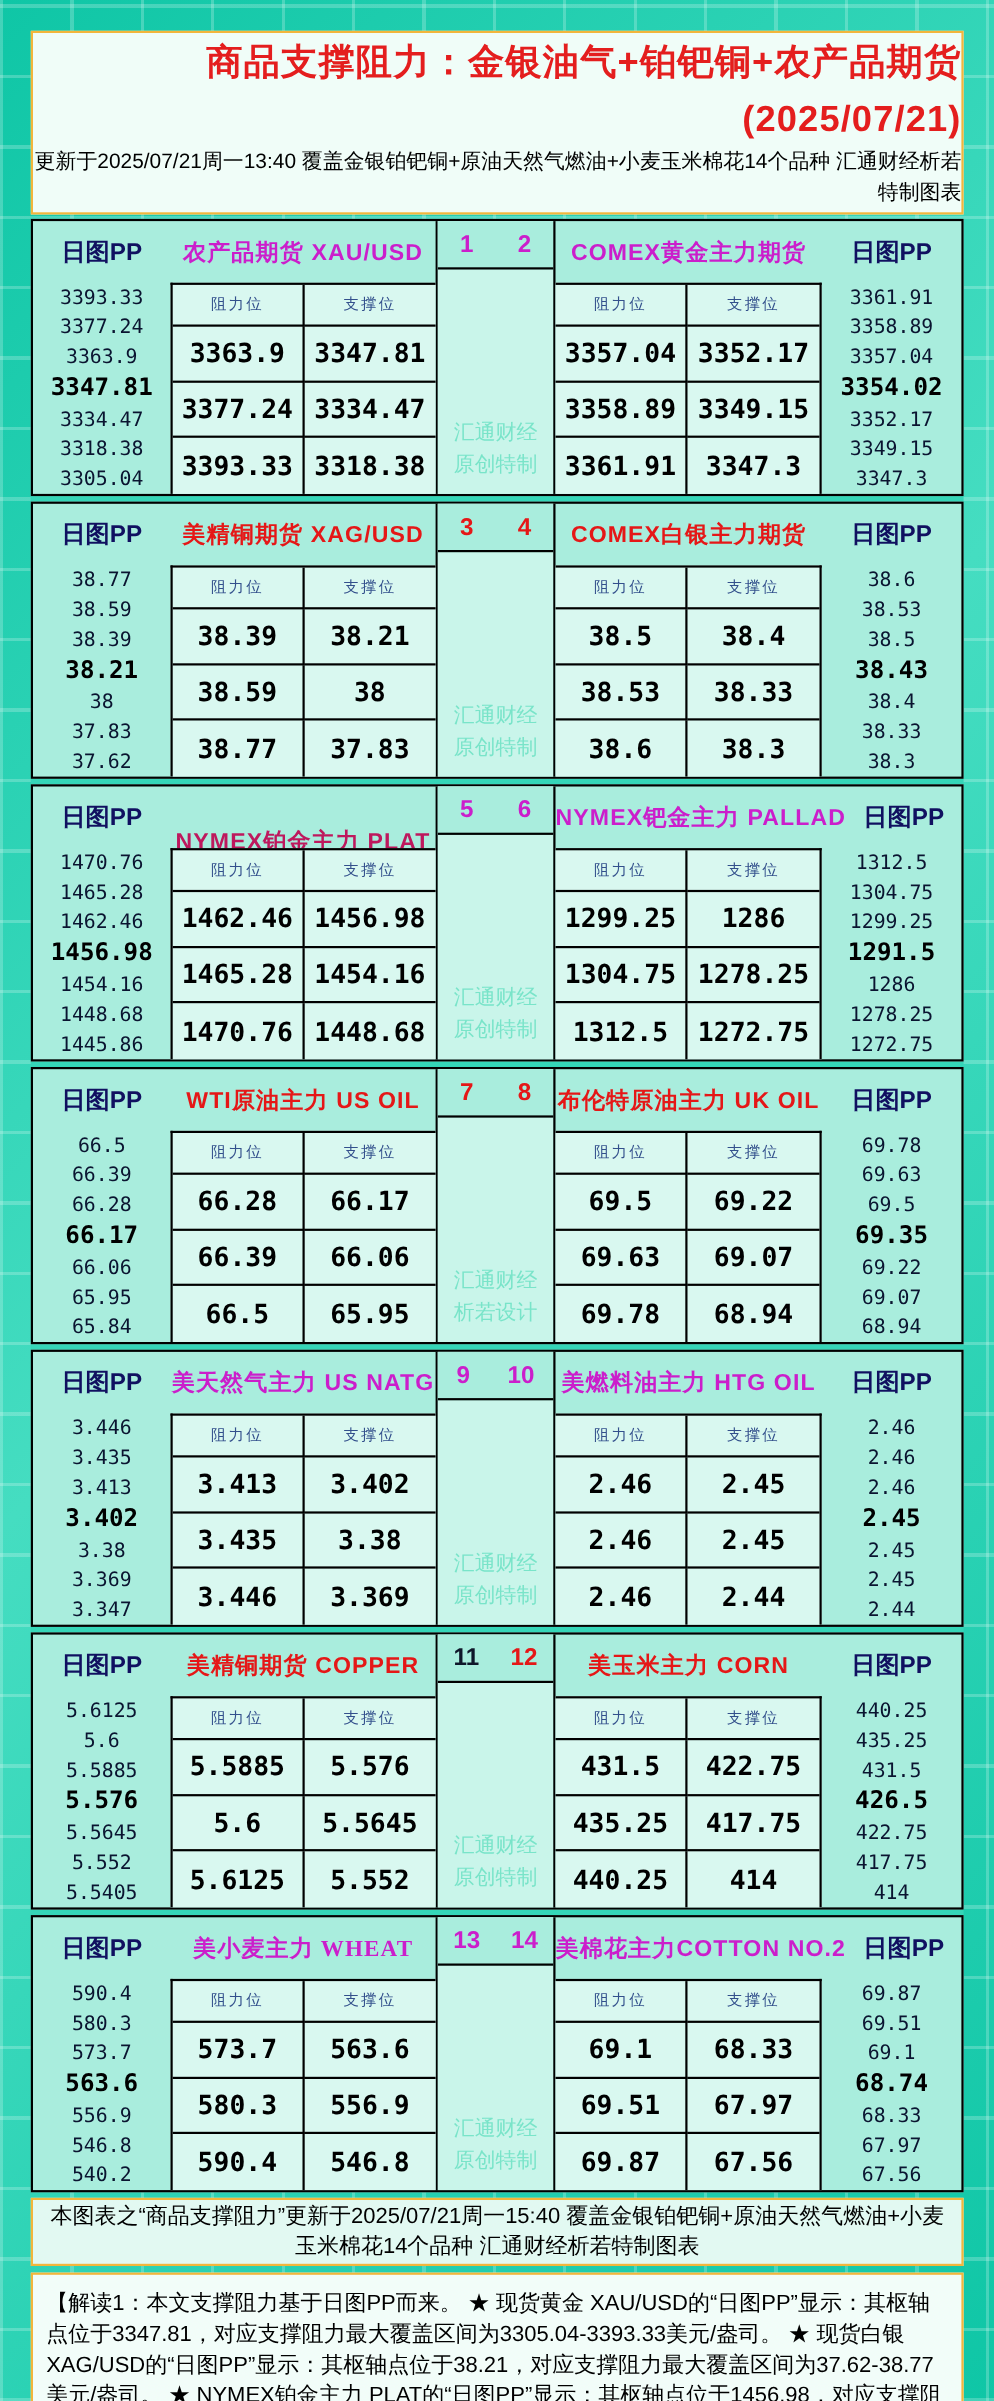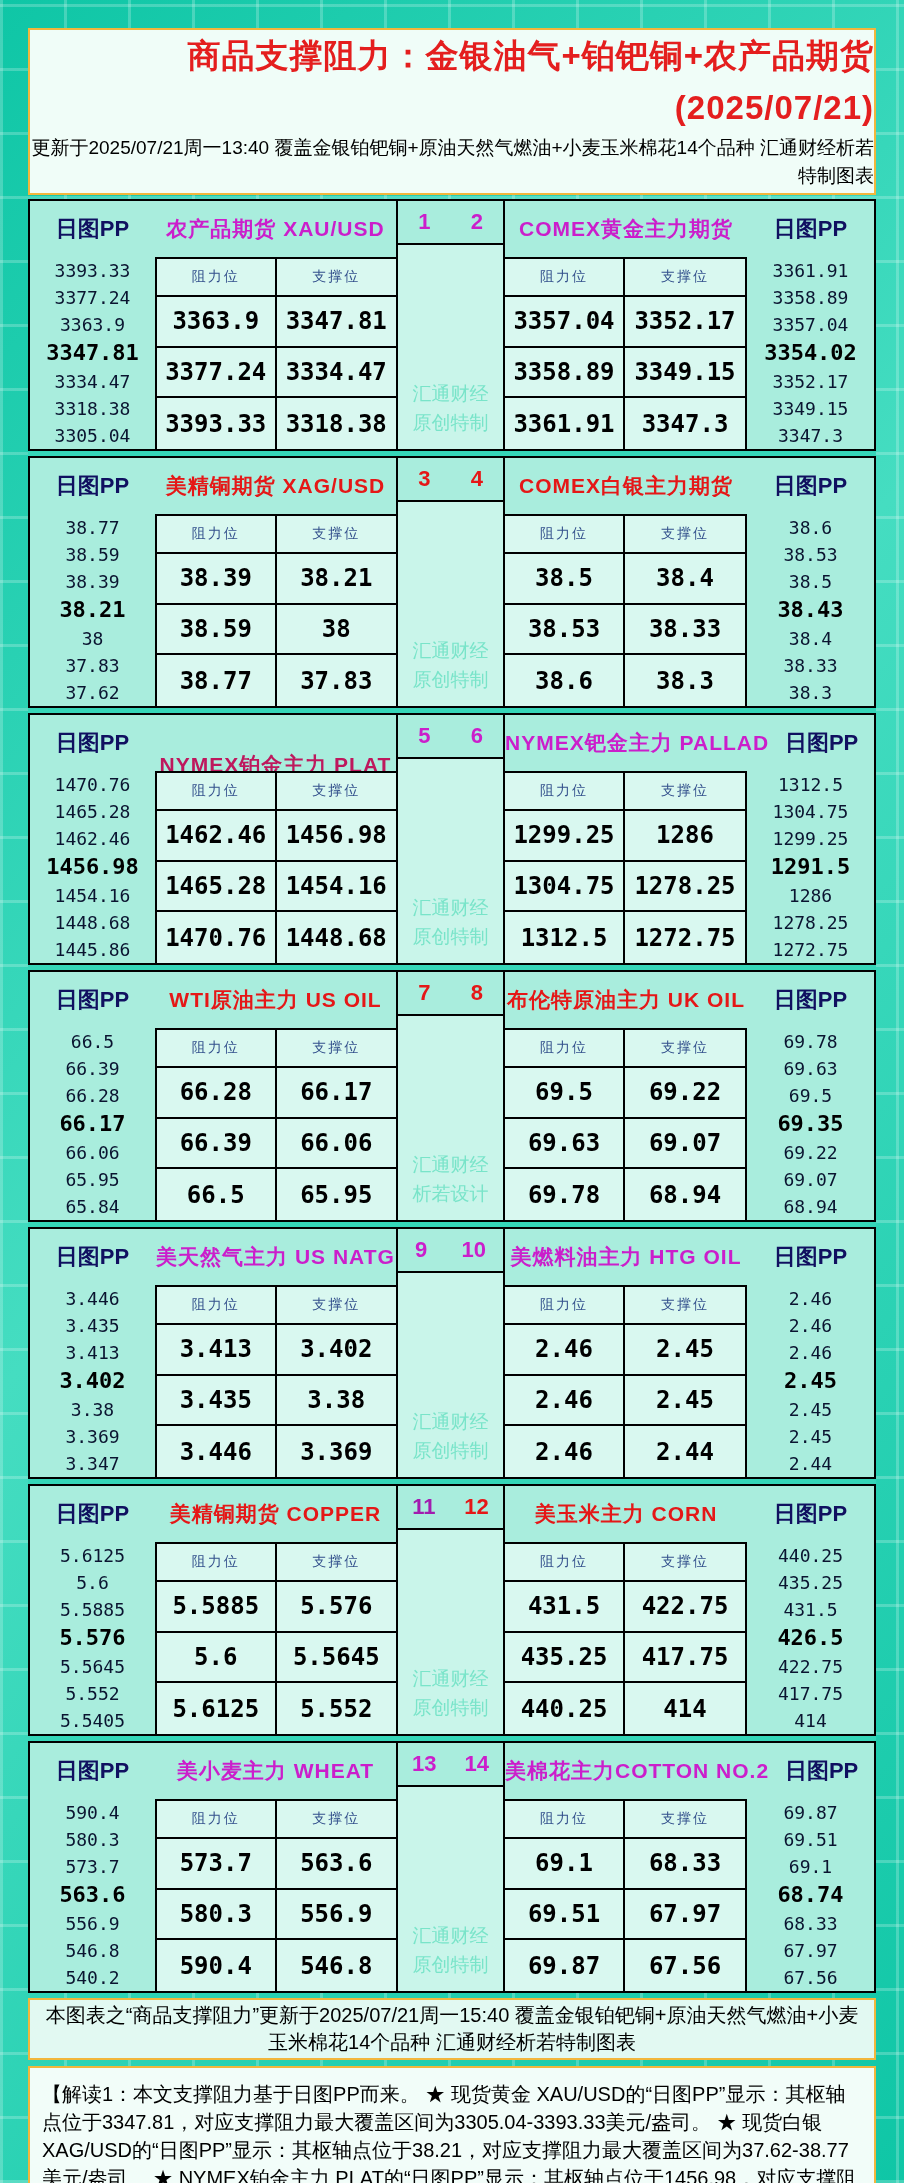--- a/index.html
+++ b/index.html
@@ -421,21 +421,21 @@
               <div class="val">5.576</div>
           <div class="val">5.6</div>
               <div class="val">5.5645</div>
           <div class="val">5.6125</div>
               <div class="val">5.552</div>
         </div>
       </div>
     </div>
     <div class="gap">
       <div class="gap-head">
-        <span style="color: #a21caf;">11</span>
+        <span style="color: #0f172a;">11</span>
         <span style="color: rgb(229, 23, 23);">12</span>
       </div>
       <div class="brand">
         <div>汇通财经</div>
         <div>原创特制</div>
       </div>
     </div>
     <div class="panel right">
       <div class="head">
         <div class="name" style="color: rgb(229, 23, 23);">美玉米主力 CORN</div>
@@ -462,21 +462,21 @@
           <div>414</div>
         </div>
       </div>
     </div>
   </section>
 
   <section class="row">
     <div class="panel left">
       <div class="head">
         <div class="pp-label">日图PP</div>
-        <div class="name" style="color: rgb(203, 30, 203);">美小麦主力 WHEAT</div>
+        <div class="name" style="color: rgb(203, 30, 203); font-family: Liberation Serif, serif;">美小麦主力 WHEAT</div>
       </div>
       <div class="body">
         <div class="pp-col">
           <div>590.4</div>
               <div>580.3</div>
           <div>573.7</div>
               <div class="pivot">563.6</div>
           <div>556.9</div>
               <div>546.8</div>
           <div>540.2</div>

